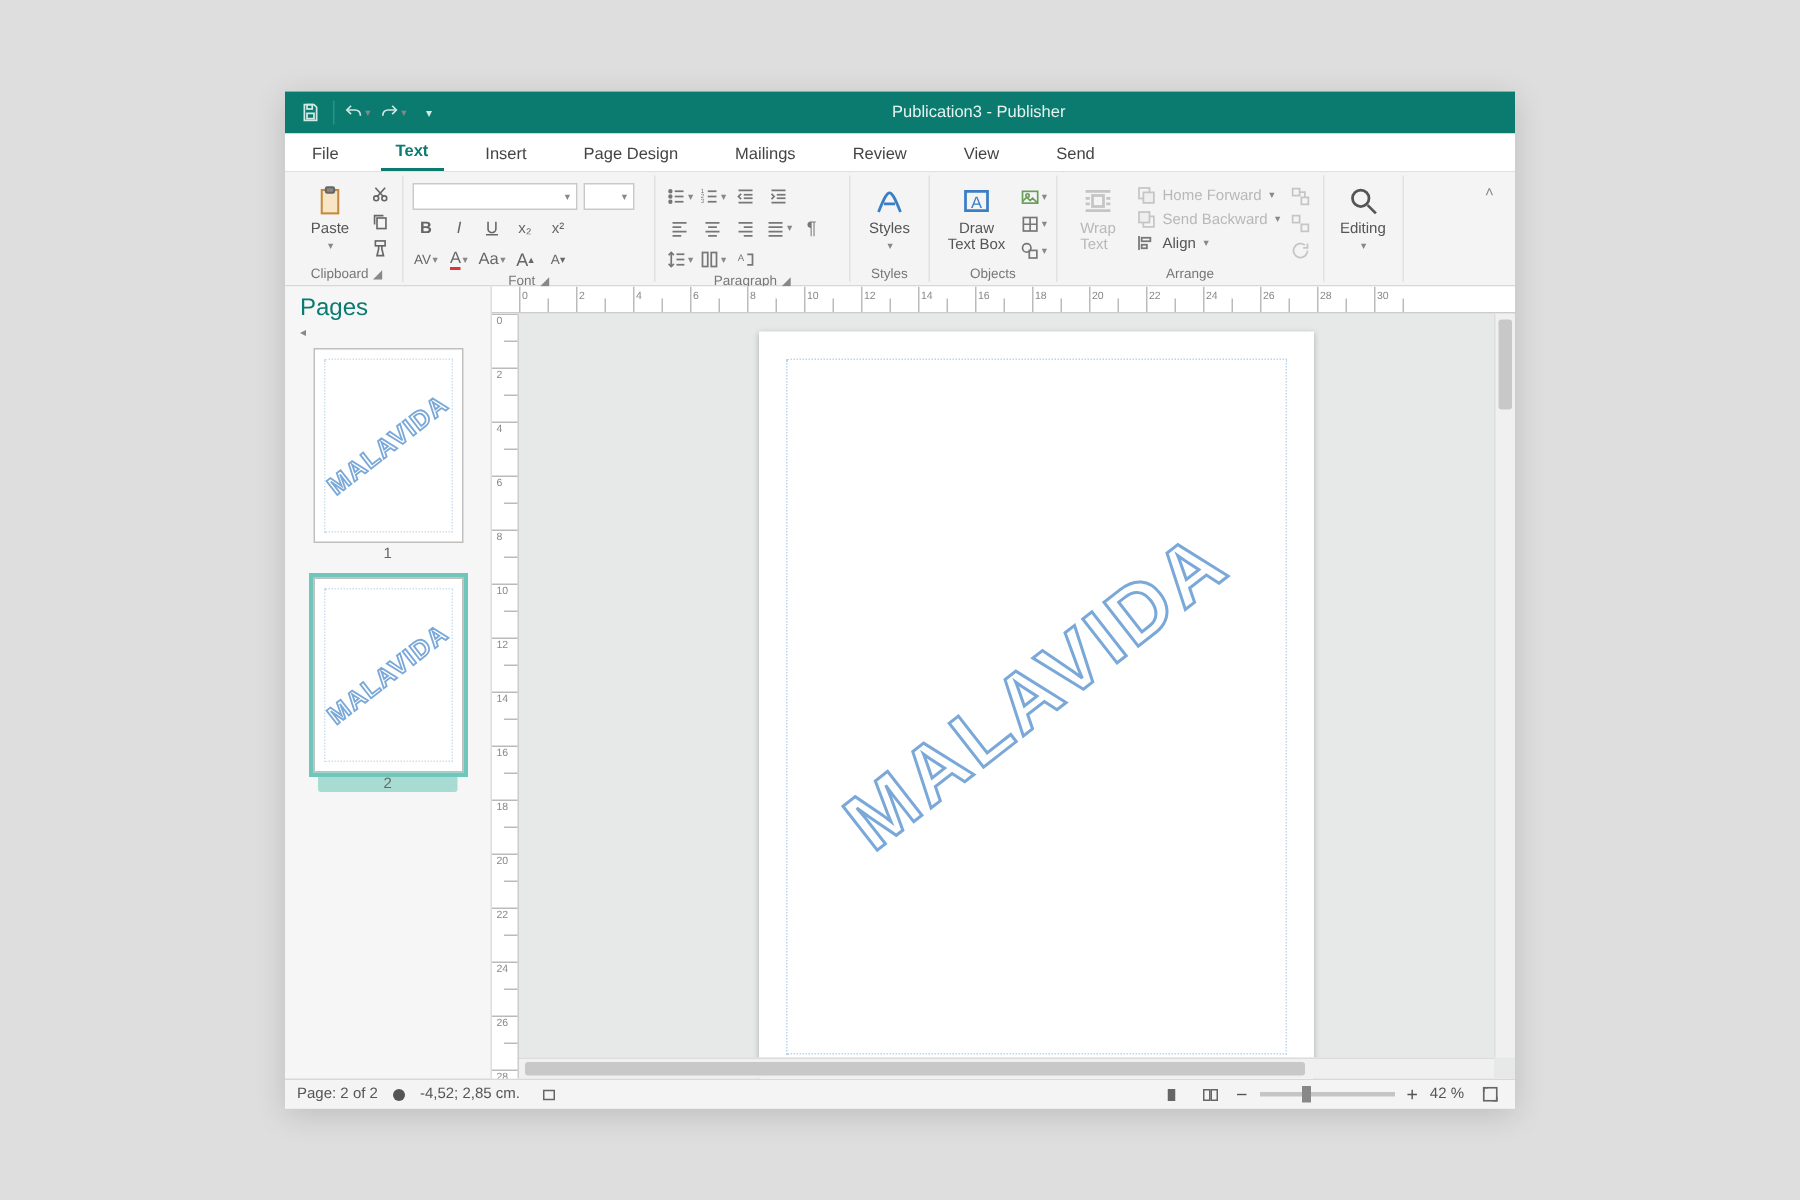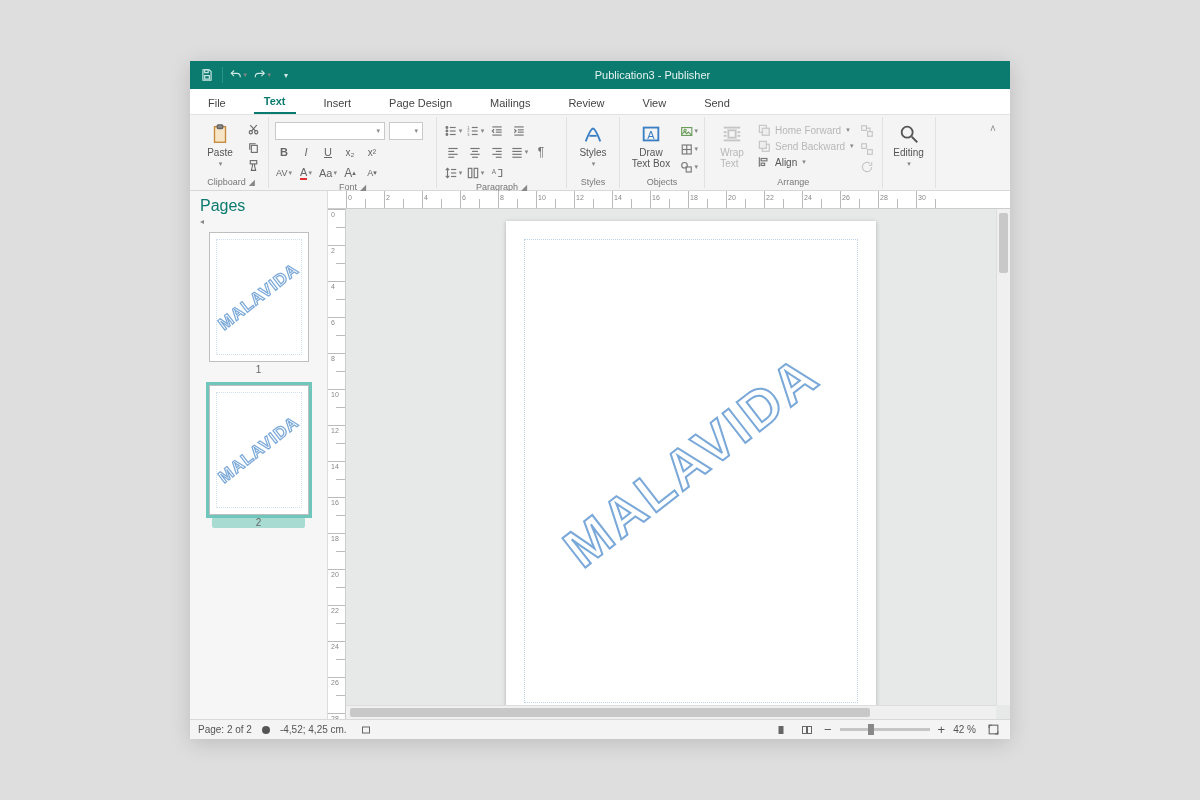--- a/index.html
+++ b/index.html
@@ -595,21 +595,21 @@
               <div class="hthumb"></div>
             </div>
         </div>
       </div>
     </div>
   </div>
 
   <div class="statusbar">
     <span style="cursor:pointer">Page: 2 of 2</span>
     <div class="sb-dot"></div>
-    <span>-4,52; 4,25 cm.</span>
+    <span>-4,52; 2,85 cm.</span>
     <div class="sb-btn">
         <svg width="14" height="12" viewBox="0 0 24 24" fill="none" stroke="#666" stroke-width="2">
           <rect x="5" y="6" width="14" height="12"></rect>
         </svg>
       </div>
     <div class="sb-right">
       <div class="sb-btn">
           <svg width="14" height="12" viewBox="0 0 24 24" fill="#666">
             <rect x="7" y="4" width="10" height="16"></rect>
           </svg>

